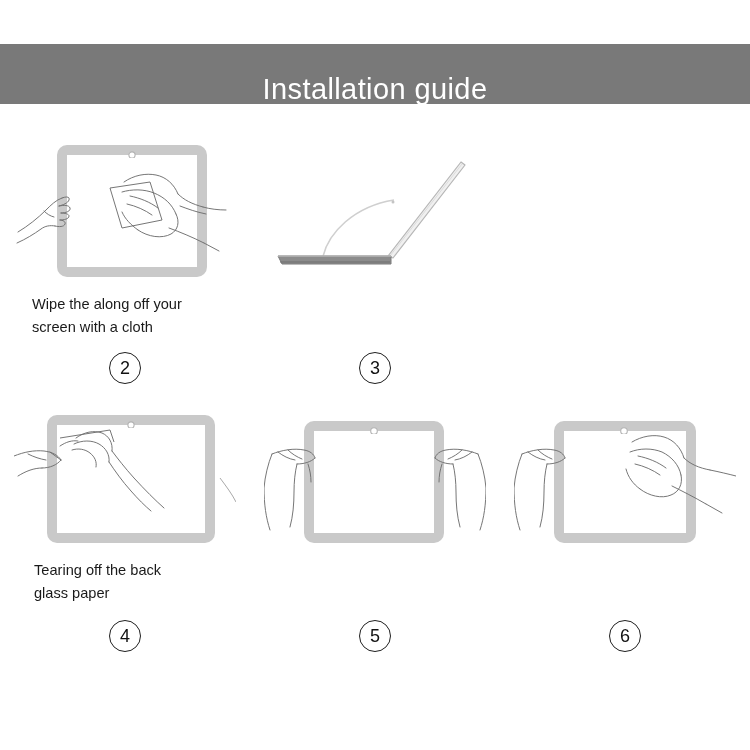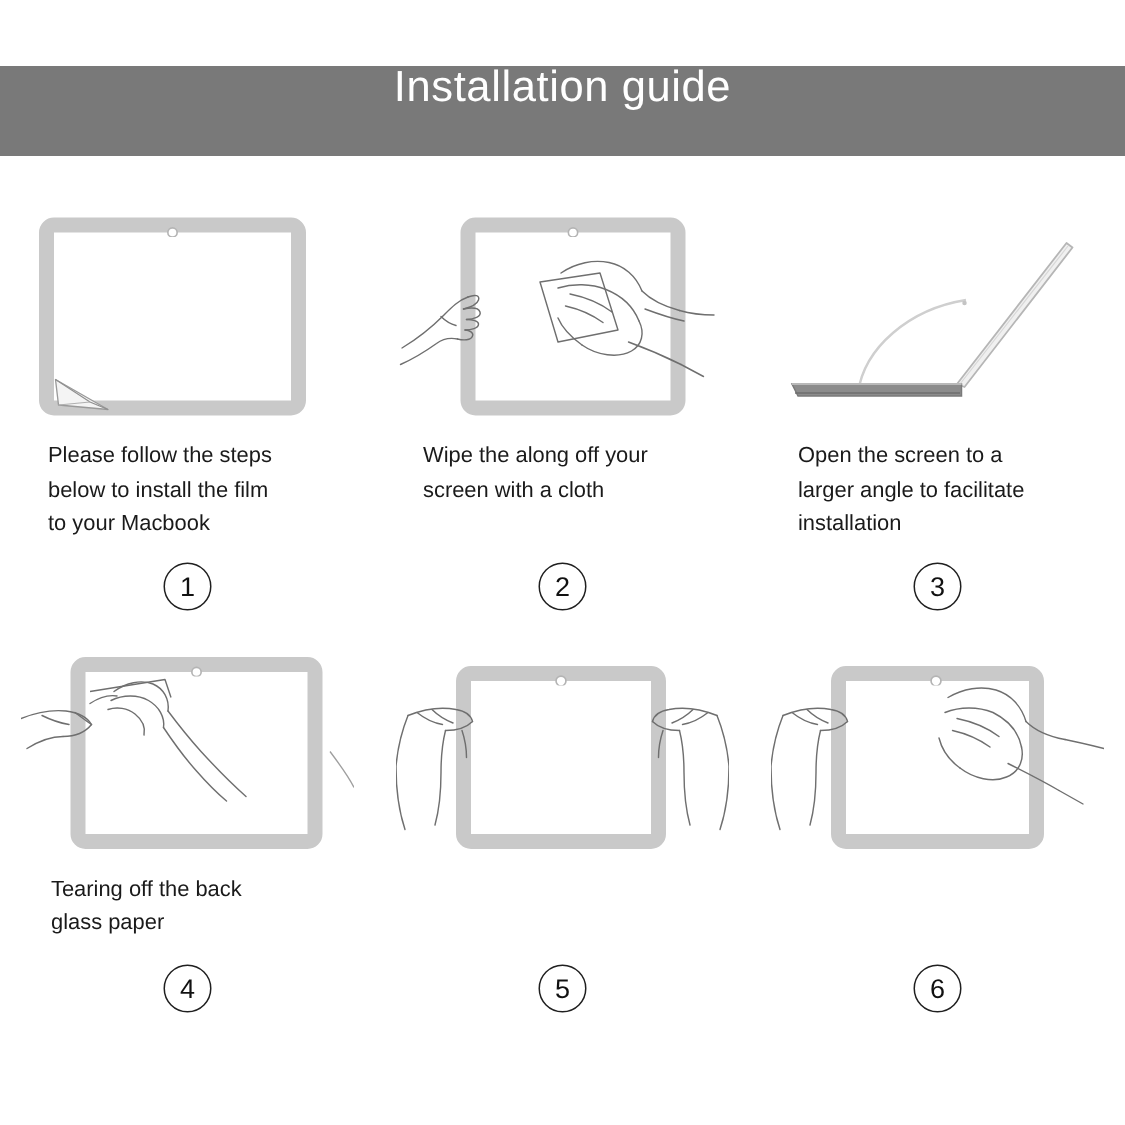--- a/index.html
+++ b/index.html
@@ -23,21 +23,21 @@
 
   
   .banner {
     position: absolute;
     left: 0;
     top: 44px;
     width: 750px;
     height: 60px;
     background: #797979;
     display: flex;
-    align-items: flex-start;
+    align-items: flex-end;
     justify-content: center;
   }
   .banner-title {
     color: #ffffff;
     font-size: 29px;
     font-weight: 400;
     letter-spacing: 0.4px;
     line-height: 1;
   }
 
@@ -119,43 +119,20 @@
 <div class="page">
 
   <div class="banner">
     <div class="banner-title">Installation guide</div>
   </div>
 
   <div class="grid">
 
     <div class="row row-1">
 
-      <div class="cell c1">
-        <div class="art">
-          <svg viewBox="0 0 222 135" xmlns="http://www.w3.org/2000/svg">
-
-            <rect x="17" y="6" width="168" height="122" rx="5" fill="none" stroke="#c9c9c9" stroke-width="10"></rect>
-
-            <circle cx="101" cy="11" r="3.1" fill="#ffffff" stroke="#b4b4b4" stroke-width="1.1"></circle>
-
-            <rect x="25" y="14" width="152" height="106" fill="#ffffff"></rect>
-
-            <path d="M23 109 L25 126 L58 129 Z" fill="#f4f4f4" stroke="#9a9a9a" stroke-width="0.9" stroke-linejoin="round"></path>
-            <path d="M23 109 L46 124 L58 129" fill="none" stroke="#8f8f8f" stroke-width="0.8"></path>
-            <path d="M25 126 L46 124" fill="none" stroke="#b0b0b0" stroke-width="0.7"></path>
-          </svg>
-        </div>
-        <p class="caption">Please follow the steps
-below to install the film
-to your Macbook</p>
-        <div class="spacer-fill"></div>
-        <div class="badge-wrap">
-          <div class="badge">1</div>
-        </div>
-      </div>
 
       <div class="cell">
         <div class="art">
           <svg viewBox="0 0 222 135" xmlns="http://www.w3.org/2000/svg">
             <rect x="48" y="6" width="140" height="122" rx="5" fill="none" stroke="#c9c9c9" stroke-width="10"></rect>
             <circle cx="118" cy="11" r="3.1" fill="#ffffff" stroke="#b4b4b4" stroke-width="1.1"></circle>
             <rect x="56" y="14" width="124" height="106" fill="#ffffff"></rect>
 
             <g fill="none" stroke="#6f6f6f" stroke-width="0.95" stroke-linejoin="round" stroke-linecap="round">
               <path d="M4 88 C14 82 24 74 32 66 C37 61 42 56 48 54"></path>
@@ -201,23 +178,20 @@
             <path d="M124 112 L197 18 L201 21 L129 114 Z" fill="#f0f0f0" stroke="#b6b6b6" stroke-width="1.2" stroke-linejoin="round"></path>
             <path d="M126 112 L198 20" fill="none" stroke="#d7d7d7" stroke-width="0.8"></path>
 
             <path d="M14 112 L127 112 L127 120 L18 120 Z" fill="#8c8c8c" stroke="#7a7a7a" stroke-width="1"></path>
             <path d="M14 112 L127 112" fill="none" stroke="#b9b9b9" stroke-width="1.4"></path>
             <path d="M16 118 L126 118" fill="none" stroke="#6e6e6e" stroke-width="1"></path>
 
             <circle cx="129" cy="58" r="1.5" fill="#c4c4c4"></circle>
           </svg>
         </div>
-        <p class="caption">Open the screen to a
-larger angle to facilitate
-installation</p>
         <div class="spacer-fill"></div>
         <div class="badge-wrap">
           <div class="badge">3</div>
         </div>
       </div>
     </div>
 
     <div class="row row-2">
 
       <div class="cell">

